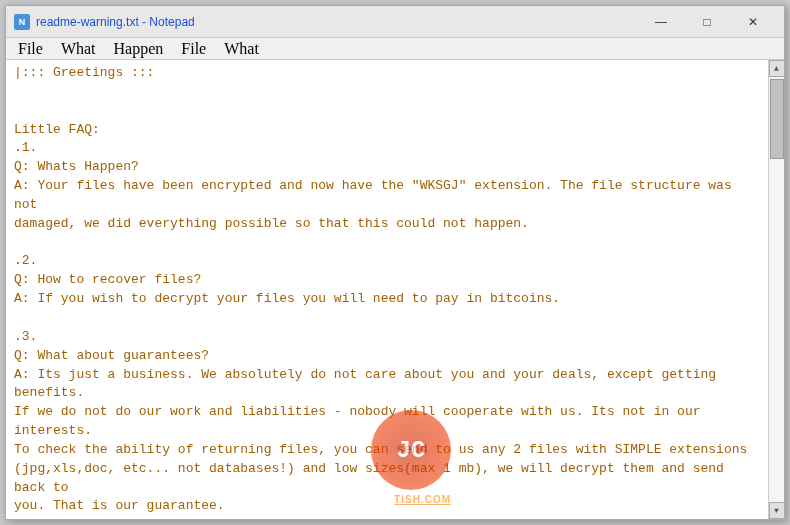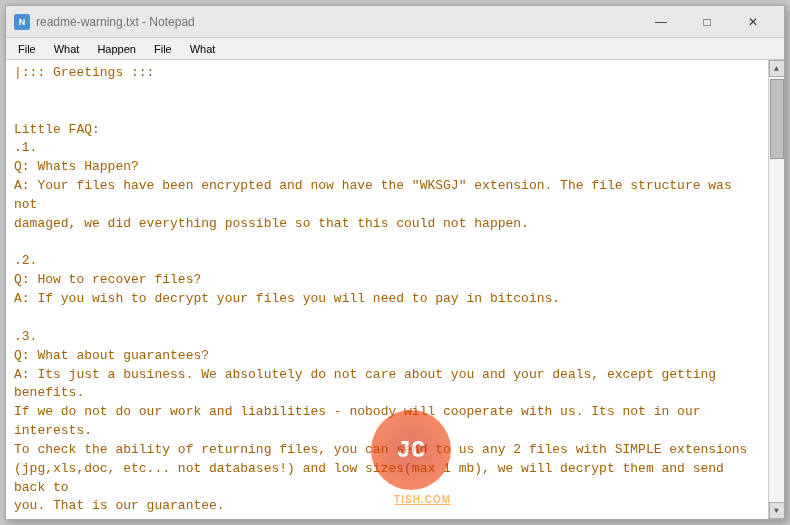--- a/index.html
+++ b/index.html
@@ -52,21 +52,21 @@
       font-size: 9px;
       color: white;
       font-family: Arial, sans-serif;
       font-weight: bold;
     }
 
     .title-text {
       flex: 1;
       font-size: 12px;
       font-family: 'Segoe UI', Arial, sans-serif;
-      color: #737373;
+      color: #1d4ed8;
     }
 
     .window-controls {
       display: flex;
       gap: 0;
     }
 
     .window-btn {
       width: 46px;
       height: 32px;
@@ -86,22 +86,22 @@
       height: 22px;
       display: flex;
       align-items: center;
       padding: 0 4px;
       border-bottom: 1px solid #ccc;
       flex-shrink: 0;
       gap: 2px;
     }
 
     .menu-item {
-      font-size: 11px;
-      font-family: Liberation Sans, sans-serif;
+      font-size: 16px;
+      font-family: Liberation Serif, serif;
       color: #000;
       padding: 2px 8px;
       cursor: pointer;
       text-align: center;
     }
 
     .content-area {
       display: flex;
       flex: 1;
       overflow: hidden;

